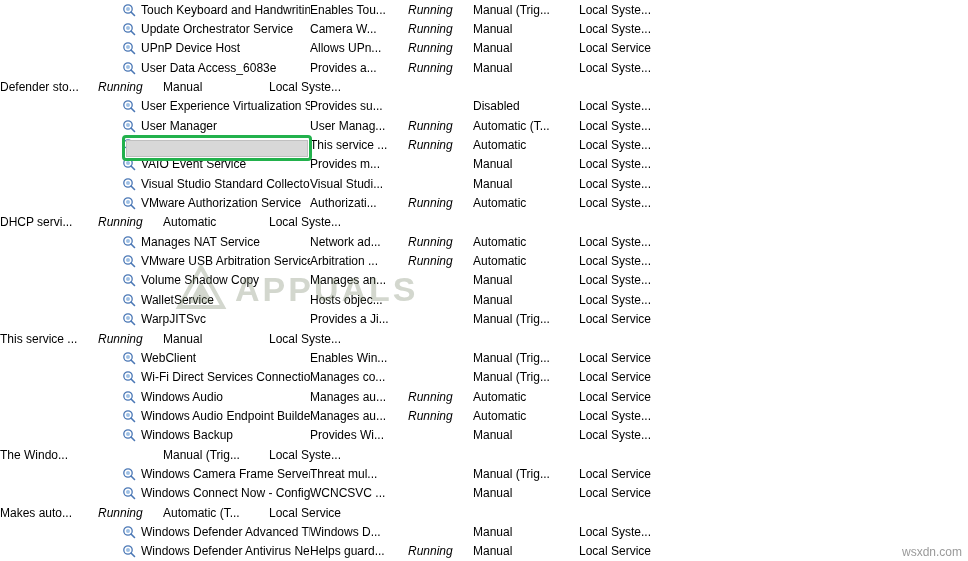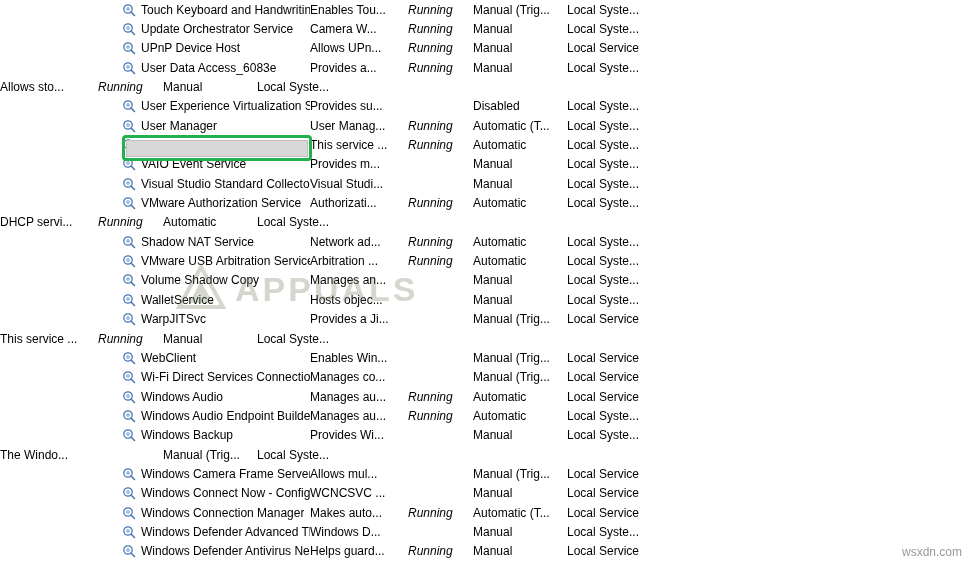--- a/index.html
+++ b/index.html
@@ -56,20 +56,21 @@
     overflow: hidden;
     font-style: italic;
   }
   .col-startup {
     width: 94px;
     overflow: hidden;
   }
   .col-logon {
     width: 130px;
     overflow: hidden;
+    margin-left: 12px;
   }
   .cell-text {
     display: block;
     overflow: hidden;
     white-space: nowrap;
   }
   .highlight-box {
     position: absolute;
     left: 122px;
     top: 135px;
@@ -220,21 +221,21 @@
       </div>
       <div class="col-startup">
         <span class="cell-text">Manual</span>
       </div>
       <div class="col-logon">
         <span class="cell-text">Local Syste...</span>
       </div>
     </div>
     <div class="row">
       <div class="col-desc">
-        <span class="cell-text">Allows sto...</span>
+        <span class="cell-text">Defender sto...</span>
       </div>
       <div class="col-status">
         <span class="cell-text">Running</span>
       </div>
       <div class="col-startup">
         <span class="cell-text">Manual</span>
       </div>
       <div class="col-logon">
         <span class="cell-text">Local Syste...</span>
       </div>
@@ -399,21 +400,21 @@
     </div>
     <div class="row">
       <div class="col-name">
         <span class="svc-icon">
           <svg width="14" height="14" viewBox="0 0 14 14">
             <circle cx="6" cy="6" r="4.2" fill="none" stroke="#4a77b5" stroke-width="1.3"></circle>
             <circle cx="6" cy="6" r="2" fill="#9fc0e4"></circle>
             <path d="M9 9 L12.5 12.5" stroke="#4a77b5" stroke-width="1.6" stroke-linecap="round"></path>
           </svg>
         </span>
-        <span class="cell-text">Shadow NAT Service</span>
+        <span class="cell-text">Manages NAT Service</span>
       </div>
       <div class="col-desc">
         <span class="cell-text">Network ad...</span>
       </div>
       <div class="col-status">
         <span class="cell-text">Running</span>
       </div>
       <div class="col-startup">
         <span class="cell-text">Automatic</span>
       </div>
@@ -670,21 +671,21 @@
         <span class="svc-icon">
           <svg width="14" height="14" viewBox="0 0 14 14">
             <circle cx="6" cy="6" r="4.2" fill="none" stroke="#4a77b5" stroke-width="1.3"></circle>
             <circle cx="6" cy="6" r="2" fill="#9fc0e4"></circle>
             <path d="M9 9 L12.5 12.5" stroke="#4a77b5" stroke-width="1.6" stroke-linecap="round"></path>
           </svg>
         </span>
         <span class="cell-text">Windows Camera Frame Server</span>
       </div>
       <div class="col-desc">
-        <span class="cell-text">Allows mul...</span>
+        <span class="cell-text">Threat mul...</span>
       </div>
       <div class="col-status">
         <span class="cell-text"></span>
       </div>
       <div class="col-startup">
         <span class="cell-text">Manual (Trig...</span>
       </div>
       <div class="col-logon">
         <span class="cell-text">Local Service</span>
       </div>
@@ -707,30 +708,20 @@
         <span class="cell-text"></span>
       </div>
       <div class="col-startup">
         <span class="cell-text">Manual</span>
       </div>
       <div class="col-logon">
         <span class="cell-text">Local Service</span>
       </div>
     </div>
     <div class="row">
-      <div class="col-name">
-        <span class="svc-icon">
-          <svg width="14" height="14" viewBox="0 0 14 14">
-            <circle cx="6" cy="6" r="4.2" fill="none" stroke="#4a77b5" stroke-width="1.3"></circle>
-            <circle cx="6" cy="6" r="2" fill="#9fc0e4"></circle>
-            <path d="M9 9 L12.5 12.5" stroke="#4a77b5" stroke-width="1.6" stroke-linecap="round"></path>
-          </svg>
-        </span>
-        <span class="cell-text">Windows Connection Manager</span>
-      </div>
       <div class="col-desc">
         <span class="cell-text">Makes auto...</span>
       </div>
       <div class="col-status">
         <span class="cell-text">Running</span>
       </div>
       <div class="col-startup">
         <span class="cell-text">Automatic (T...</span>
       </div>
       <div class="col-logon">

